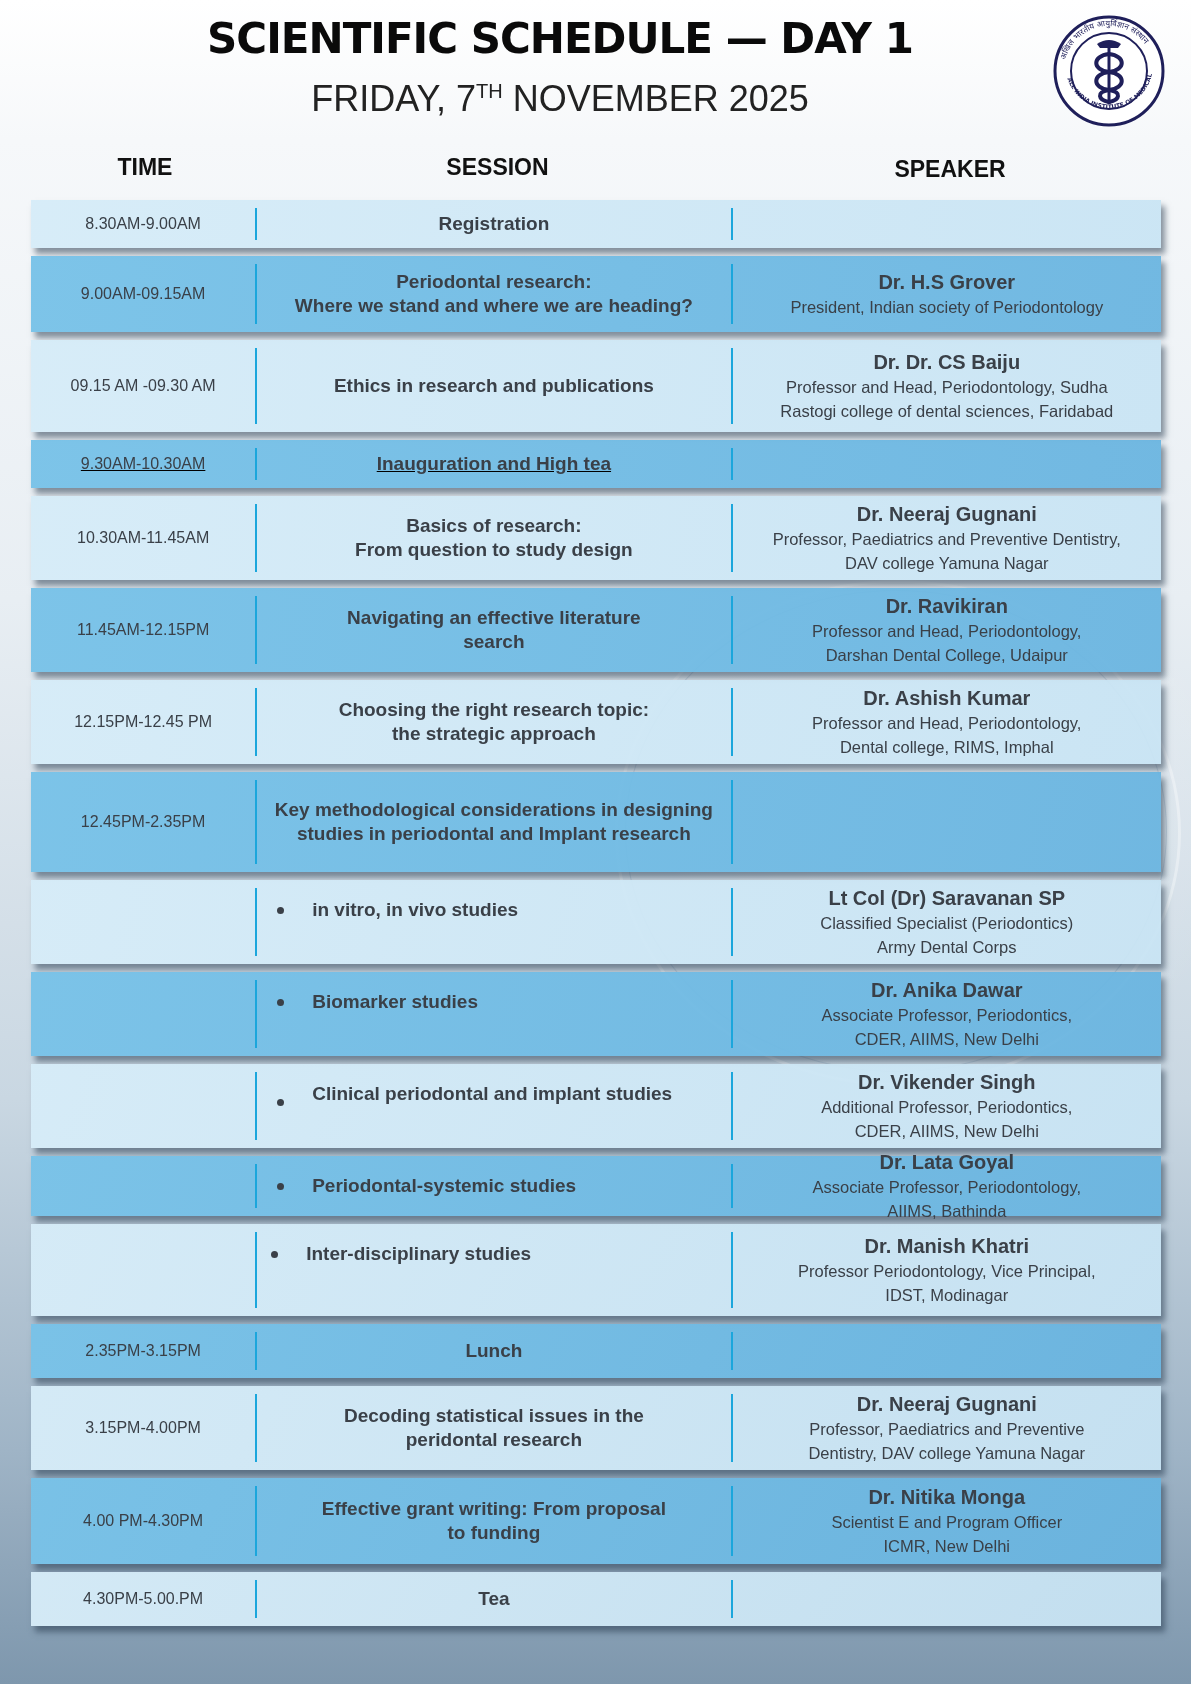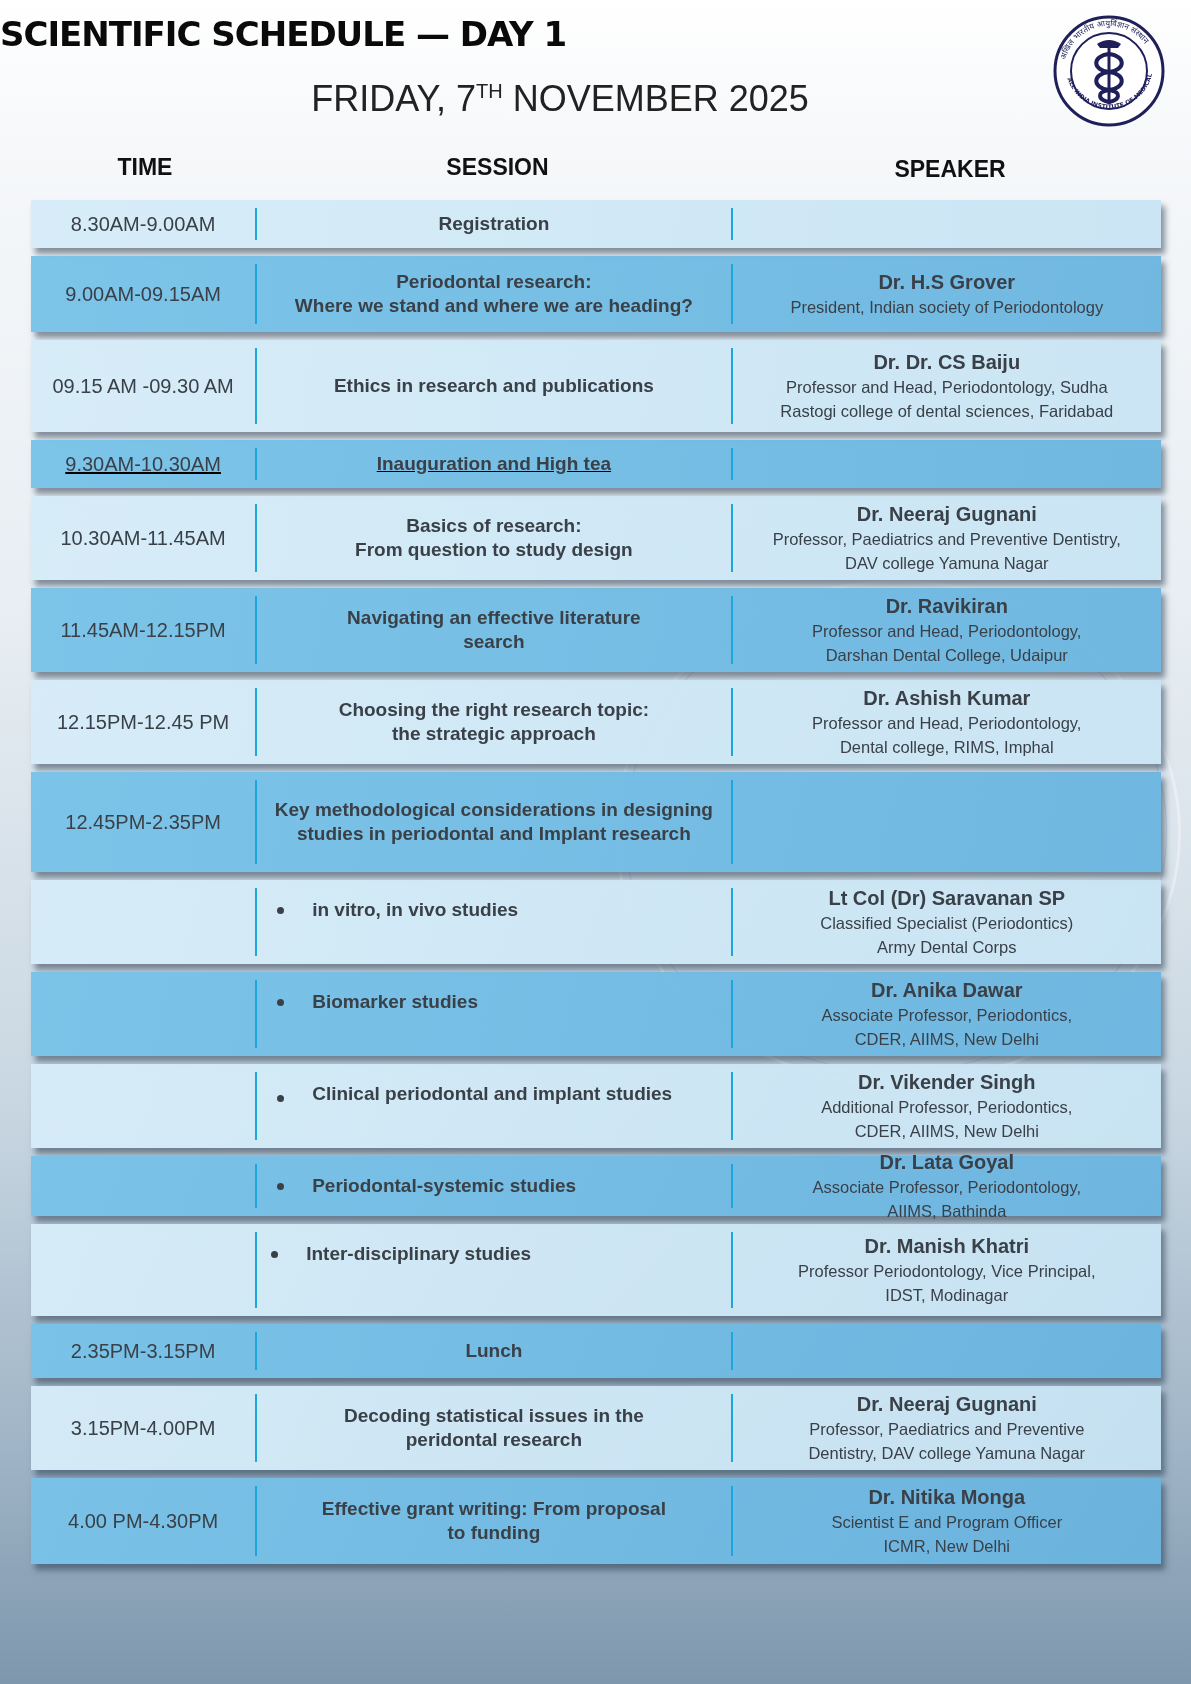--- a/index.html
+++ b/index.html
@@ -12,22 +12,22 @@
   }
   .deco-ring {
     position:absolute; left:615px; top:580px; width:560px; height:500px;
     border-radius:50%; border:3px solid rgba(255,255,255,0.35);
   }
   .deco-ring2 {
     position:absolute; left:625px; top:590px; width:540px; height:480px;
     border-radius:50%; border:1px solid rgba(120,150,180,0.25);
   }
   .title {
-    position:absolute; left:0; width:1120px; top:14px; text-align:left;
-    font-family:"DejaVu Sans", sans-serif; font-weight:bold; font-size:34px;
+    position:absolute; left:0; width:1120px; top:14px; text-align:center;
+    font-family:"DejaVu Sans", sans-serif; font-weight:bold; font-size:42px;
     letter-spacing:-1px; color:#0a0a0a;
   }
   .subtitle {
     position:absolute; left:0; width:1120px; top:78px; text-align:center;
     font-family:"Liberation Sans", sans-serif; font-size:36px; color:#222;
   }
   .subtitle sup { font-size:20px; vertical-align:top; position:relative; top:2px; }
   .logo { position:absolute; left:1052px; top:14px; width:114px; height:114px; }
   .col-head {
     position:absolute; top:154px; font-family:"Liberation Sans", sans-serif;
@@ -35,21 +35,21 @@
   }
   .table { position:absolute; left:31px; top:200px; width:1130px; }
   .row {
     position:relative; display:flex; align-items:center;
     box-shadow: 4px 6px 6px rgba(40,60,80,0.55);
     margin-bottom:8px;
   }
   .row.light { background:linear-gradient(90deg, rgba(214,236,248,0.96), rgba(200,228,244,0.92)); }
   .row.dark  { background:linear-gradient(90deg, rgba(120,194,232,0.96), rgba(104,180,224,0.93)); }
   .cell { position:relative; display:flex; flex-direction:column; justify-content:center; align-items:center; text-align:center; color:#3a4048; }
-  .c-time { width:225px; font-size:20px; }
+  .c-time { width:225px; font-size:16px; }
   .c-session { width:475px; font-weight:bold; font-size:19px; line-height:24px; padding:0 6px; box-sizing:border-box; }
   .c-speaker { width:430px; font-size:16.5px; line-height:24px; }
   .divider { width:2px; align-self:stretch; margin:8px 0; background:#1ba6dc; }
   .c-session.bullet { align-items:flex-start; text-align:left; padding-left:20px; flex-direction:row; justify-content:flex-start; }
   .bullet-dot { width:7px; height:7px; border-radius:50%; background:#3a4048; margin-right:28px; margin-top:9px; flex:none; }
   .spk-name { font-weight:bold; font-size:20px; line-height:26px; }
 </style>
 </head>
 <body>
 
@@ -217,21 +217,21 @@
       <div class="divider"></div>
       <div class="cell c-speaker">
         <div class="spk-name">Dr. Anika Dawar</div>
         <div>Associate Professor,  Periodontics,</div>
         <div>CDER, AIIMS, New Delhi</div>
       </div>
     </div>
     <div class="row light" style="height: 84px;">
       <div class="cell c-time"></div>
       <div class="divider"></div>
-      <div class="cell c-session bullet" style="padding-top: 0px; align-items: center; align-self: flex-start; margin-top: 18px;">
+      <div class="cell c-session bullet" style="padding-top: 0px; align-items: flex-end; align-self: flex-start; margin-top: 18px;">
         <span class="bullet-dot"></span>
         <div>
           <div>Clinical periodontal and implant studies</div>
         </div>
       </div>
       <div class="divider"></div>
       <div class="cell c-speaker">
         <div class="spk-name">Dr. Vikender Singh</div>
         <div>Additional Professor,  Periodontics,</div>
         <div>CDER, AIIMS, New Delhi</div>
@@ -305,13 +305,24 @@
           <div>to funding</div>
         </div>
       </div>
       <div class="divider"></div>
       <div class="cell c-speaker">
         <div class="spk-name">Dr. Nitika Monga</div>
         <div>Scientist E and Program Officer</div>
         <div>ICMR, New Delhi</div>
       </div>
     </div>
+    <div class="row light" style="height: 54px;">
+      <div class="cell c-time">4.30PM-5.00.PM</div>
+      <div class="divider"></div>
+      <div class="cell c-session">
+        <div>
+          <div>Tea</div>
+        </div>
+      </div>
+      <div class="divider"></div>
+      <div class="cell c-speaker"></div>
+    </div>
   </div>
 
 </body></html>

